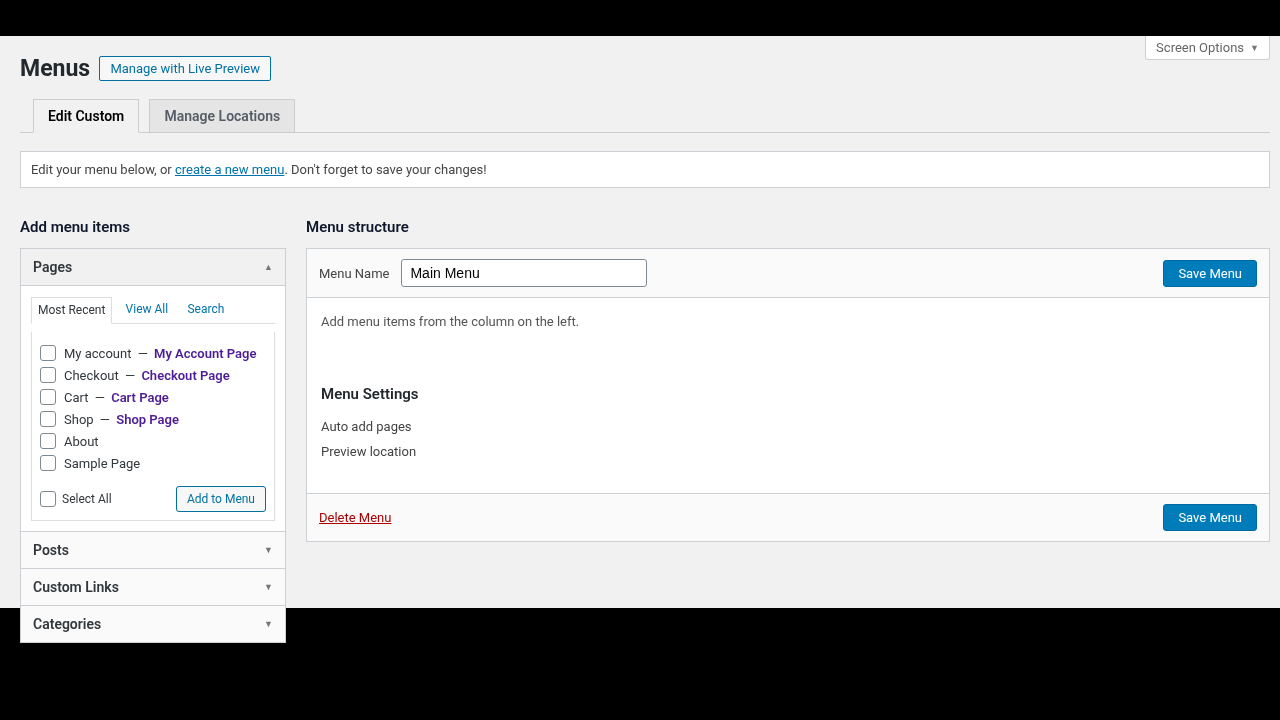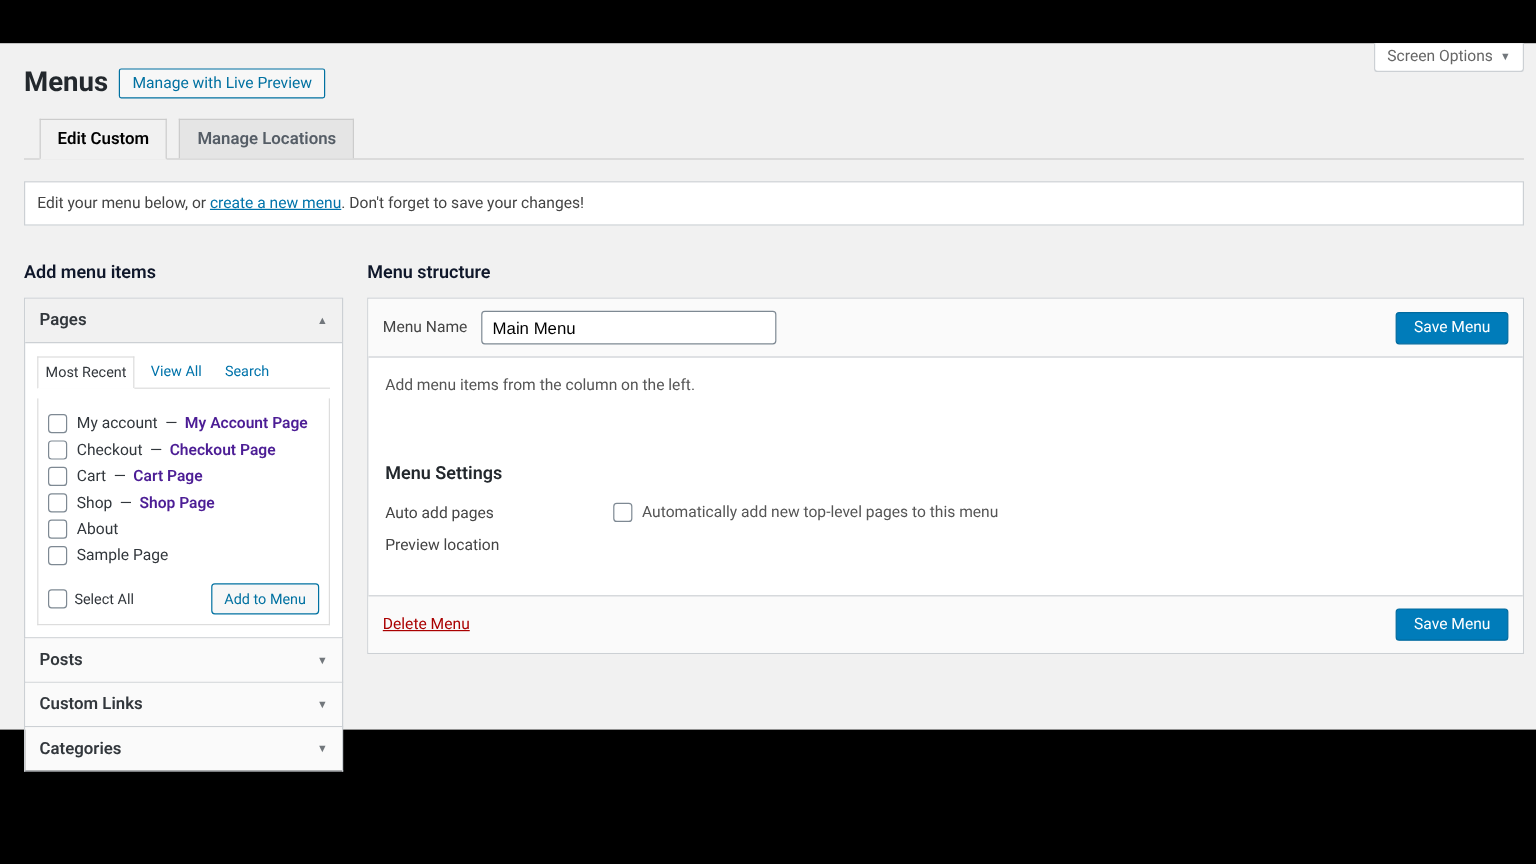--- a/index.html
+++ b/index.html
@@ -365,26 +365,20 @@
           <span class="btn-primary">Save Menu</span>
         </div>
 
         <div class="menu-body">
           <div>Add menu items from the column on the left.</div>
 
           <h3 class="settings-title" style="margin-top:56px;">Menu Settings</h3>
 
           <div class="settings-row">
             <div class="settings-label">Auto add pages</div>
-            <div class="settings-controls">
-              <div class="cb-line">
-                <input type="checkbox" style="">
-                <span>Automatically add new top-level pages to this menu</span>
-              </div>
-            </div>
           </div>
 
           <div class="settings-row">
             <div class="settings-label">Preview location</div>
           </div>
         </div>
 
         <div class="menu-footer">
           <a class="delete-link">Delete Menu</a>
           <span class="btn-primary">Save Menu</span>

